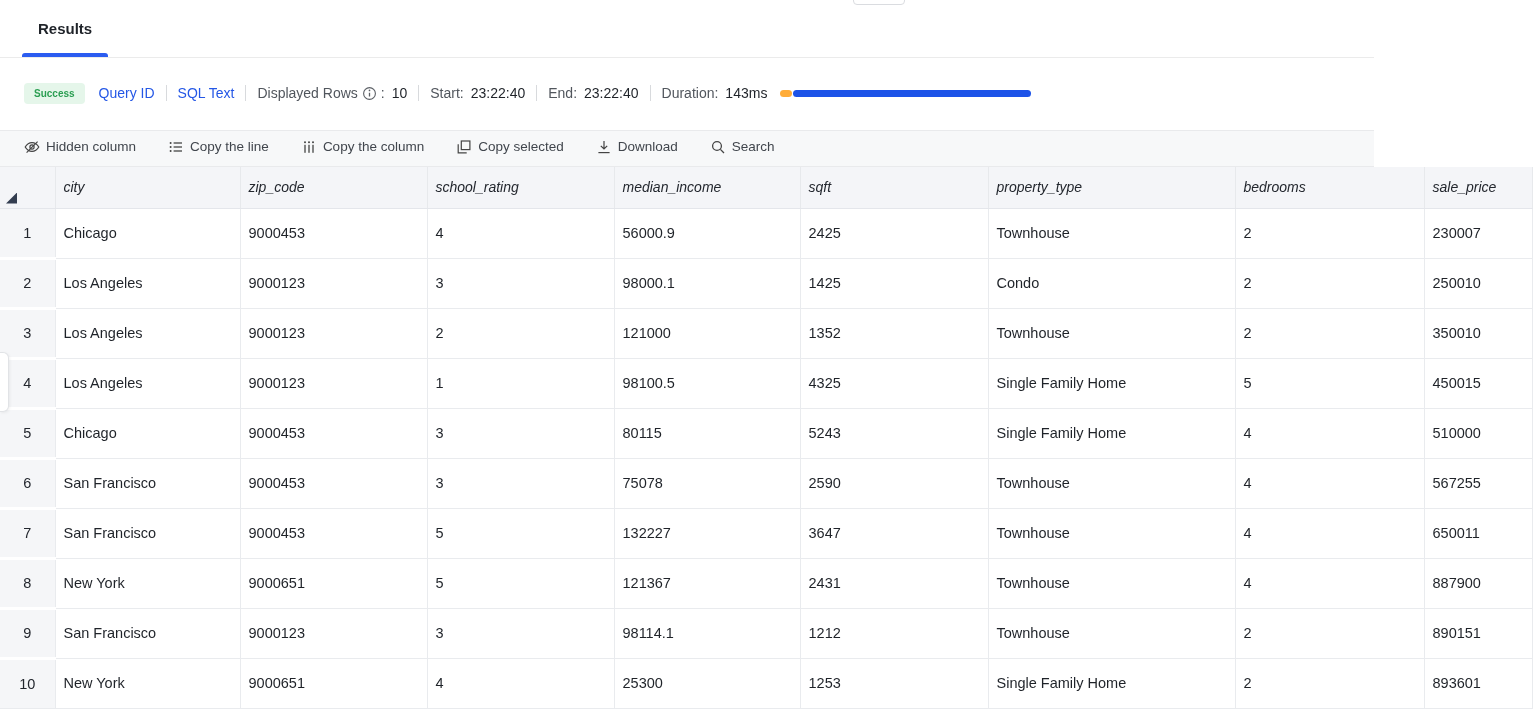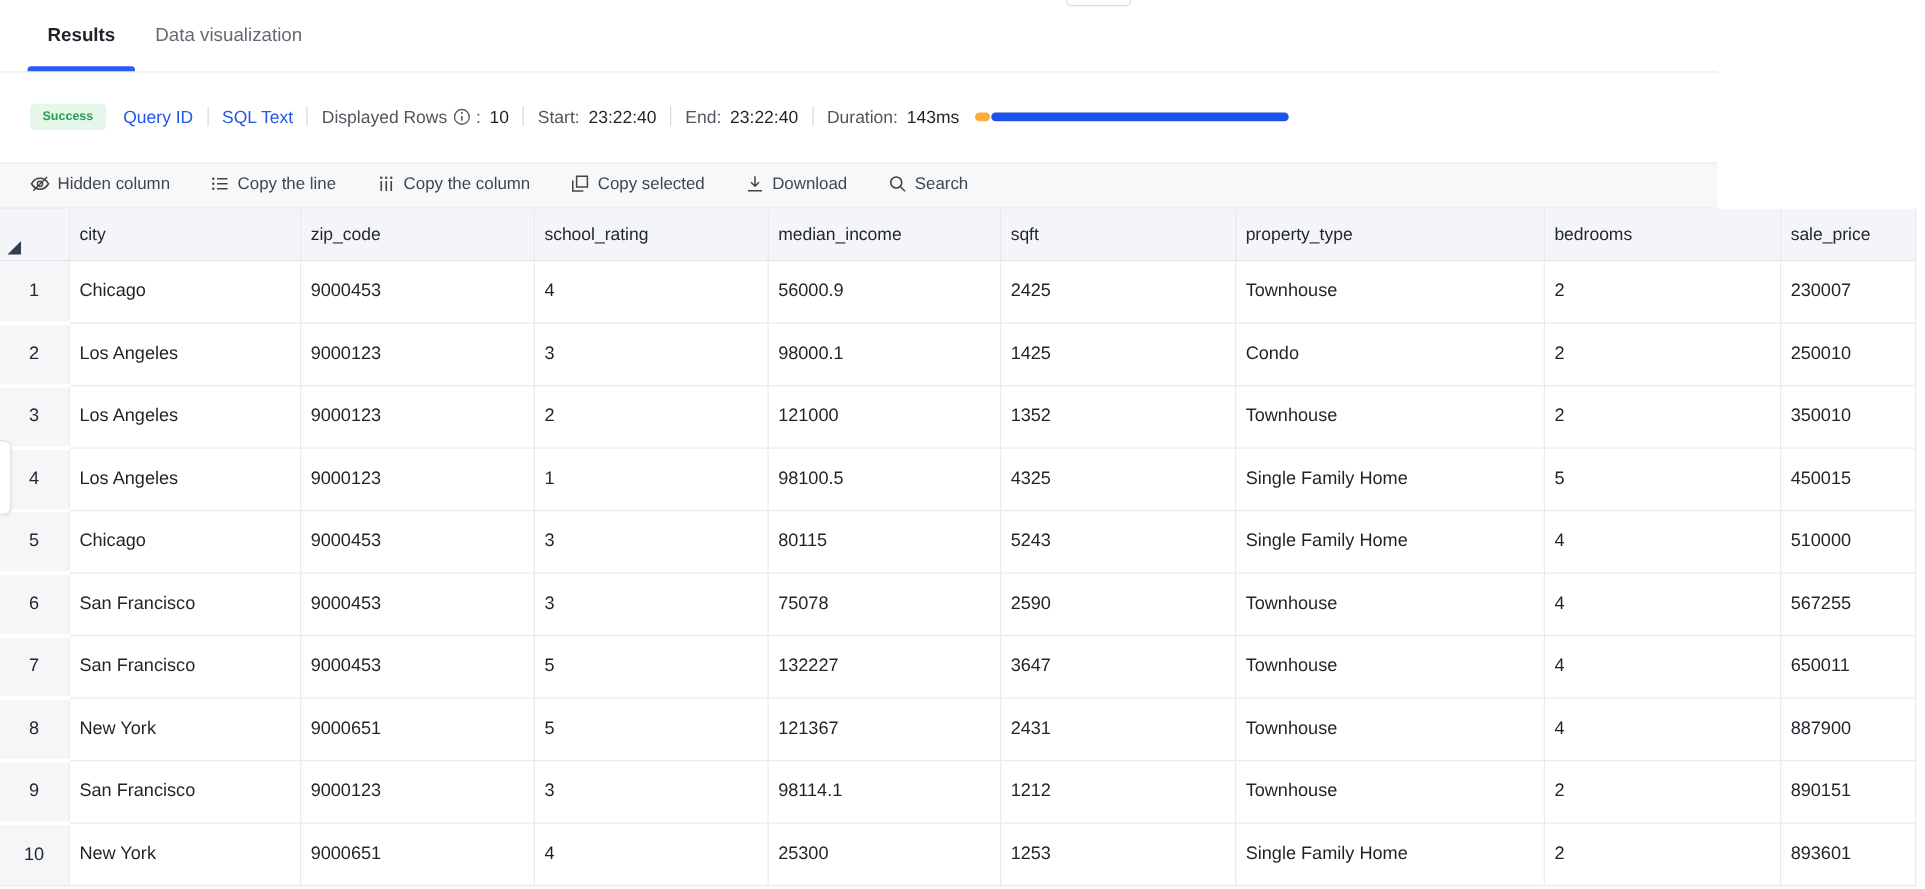--- a/index.html
+++ b/index.html
@@ -40,21 +40,21 @@
     margin-right:32px; cursor:pointer; }
   .tool svg { width:16px; height:16px; }
 
   
   table { border-collapse:collapse; table-layout:fixed; width:1532px; }
   col.c0{width:55px} col.c1{width:185px} col.c2{width:187px} col.c3{width:187px}
   col.c4{width:186px} col.c5{width:188px} col.c6{width:247px} col.c7{width:189px}
   col.c8{width:108px}
   thead th { background:#f4f5f8; height:41px; font-weight:normal; text-align:left;
     font-size:14px; color:#23272e; padding:0 0 0 8px;
-    border-right:1px solid #e7e9ec; border-bottom:1px solid #e4e6eb; }
+    border-right:1px solid #e7e9ec; border-bottom:1px solid #e4e6eb;font-style:italic; }
   th.corner { position:relative; padding:0; }
   .corner-tri { position:absolute; left:6px; bottom:4px; width:11px; height:11px;
     background:#333d50; clip-path:polygon(100% 0, 100% 100%, 0 100%); }
   tbody td { height:50px; font-size:14.5px; color:#1f2329; padding:0 0 0 8px;
     background:#fff; border-right:1px solid #e9ebee; border-bottom:1px solid #e9ebee; }
   tbody td.rownum { background:#f5f6f8; text-align:center; padding:0;
     border-bottom:3px solid #fff; color:#23272e; }
   tbody tr:last-child td { border-bottom:1px solid #e9ebee; }
 
   
@@ -64,23 +64,20 @@
 </style>
 </head>
 <body>
 
 <div class="page">
 
   <div class="tabbar">
     <div class="tab active">
       <span>Results</span>
       <span class="ink"></span>
-    </div>
-    <div class="tab">
-      <span>Data visualization</span>
     </div>
     <div class="partial-button"></div>
   </div>
 
   <div class="statusbar">
     <span class="badge">Success</span>
     <a class="slink">Query ID</a>
     <span class="sep"></span>
     <a class="slink">SQL Text</a>
     <span class="sep"></span>

